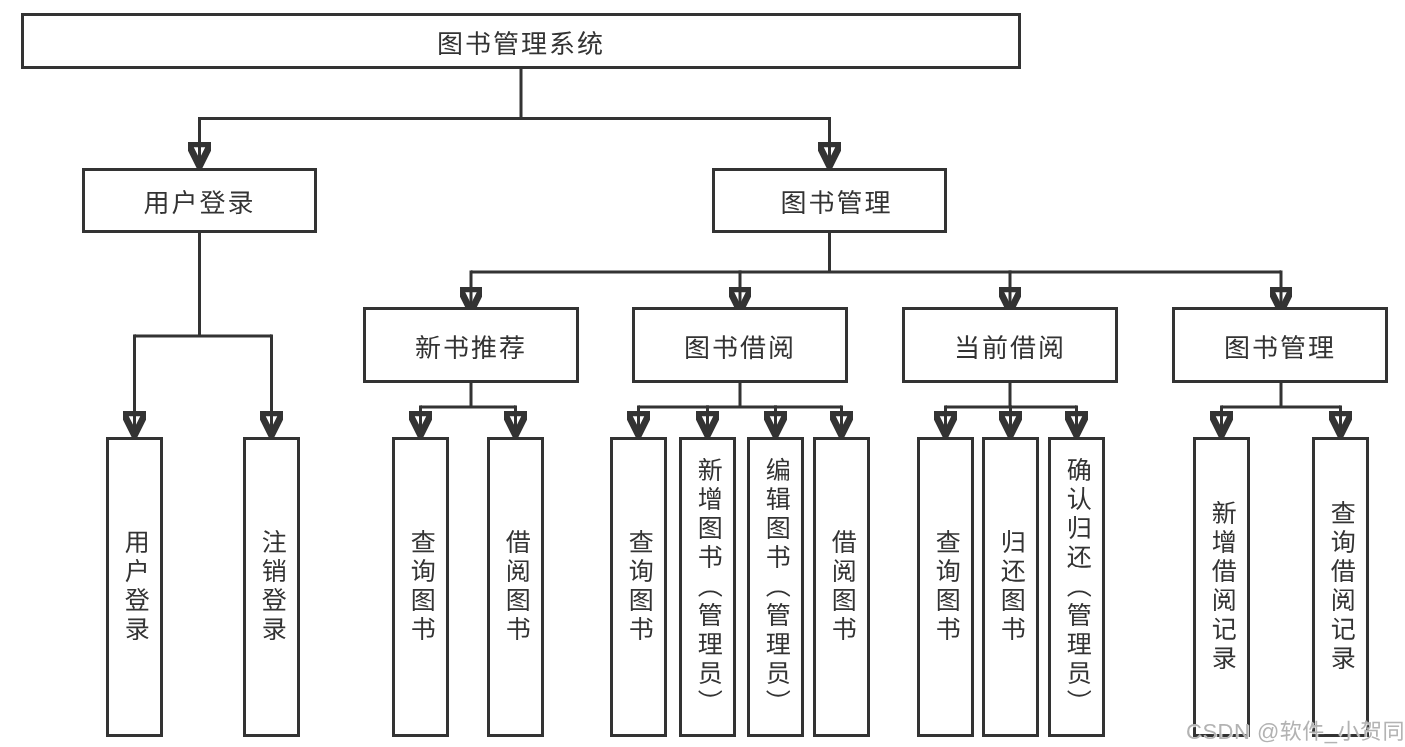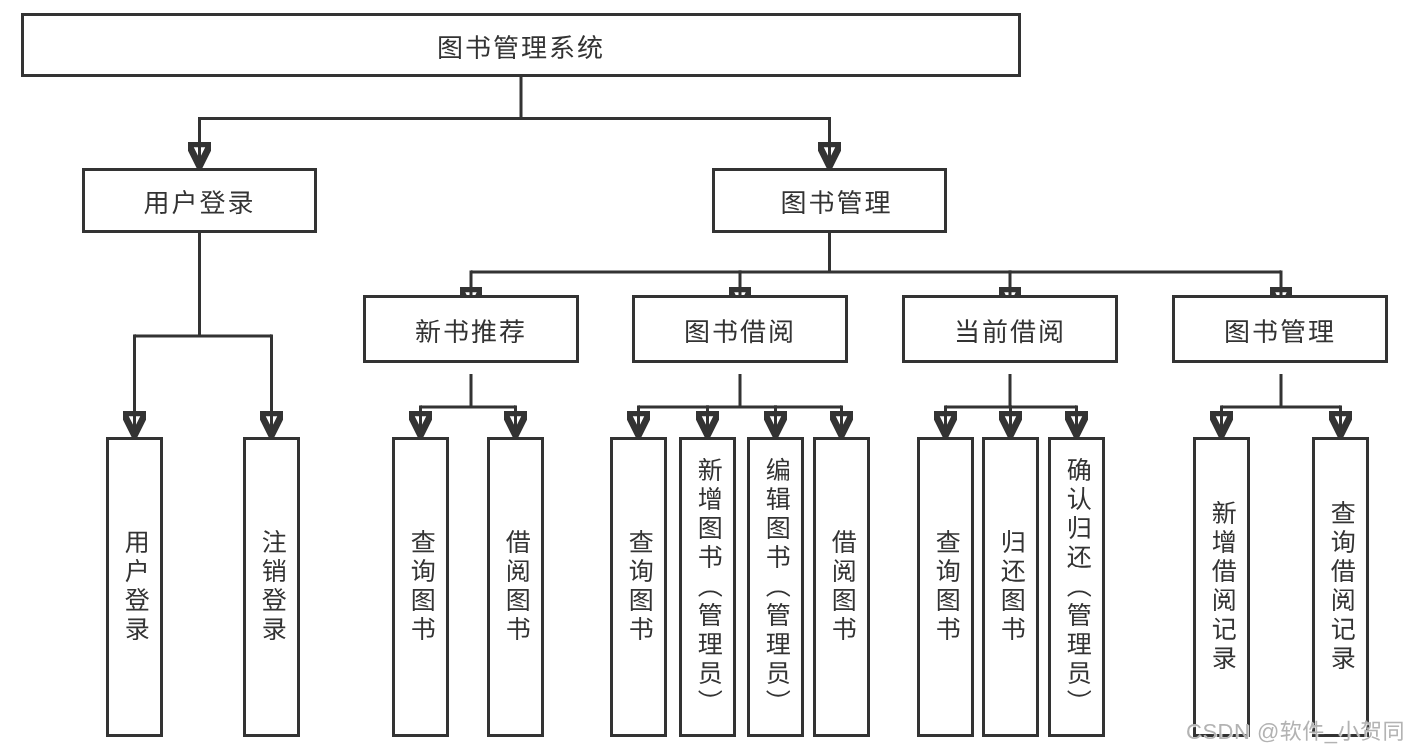--- a/index.html
+++ b/index.html
@@ -14,24 +14,24 @@
     border:3px solid #333333;display:flex;align-items:center;justify-content:center;
     font-size:26px;letter-spacing:2px;color:#333333;z-index:2;
   }
   .leaf{
     position:absolute;top:437px;width:57px;height:300px;box-sizing:border-box;
     background:#ffffff;border:3px solid #333333;
     display:flex;align-items:center;justify-content:center;
     writing-mode:vertical-rl;text-orientation:mixed;
     font-size:25px;letter-spacing:4px;line-height:1.1;color:#333333;z-index:2;
   }
-  .node-root{left:21px;top:13px;width:1000px;height:64px;}
+  .node-root{left:21px;top:13px;width:1000px;height:56px;}
   .node-l1a{left:82px;top:168px;width:235px;height:65px;}
   .node-l1b{left:712px;top:168px;width:235px;height:65px;padding-left:14px;}
-  .node-l2{top:295px;width:216px;height:68px;}
+  .node-l2{top:307px;width:216px;height:76px;}
   #watermark{
     position:absolute;left:1186px;top:713px;z-index:5;
     font-size:22px;letter-spacing:0.5px;color:#b3b3b3;
     text-shadow:1px 1px 1px rgba(255,255,255,0.9);white-space:nowrap;
   }
 </style>
 </head>
 <body>
 
 <div id="stage">

